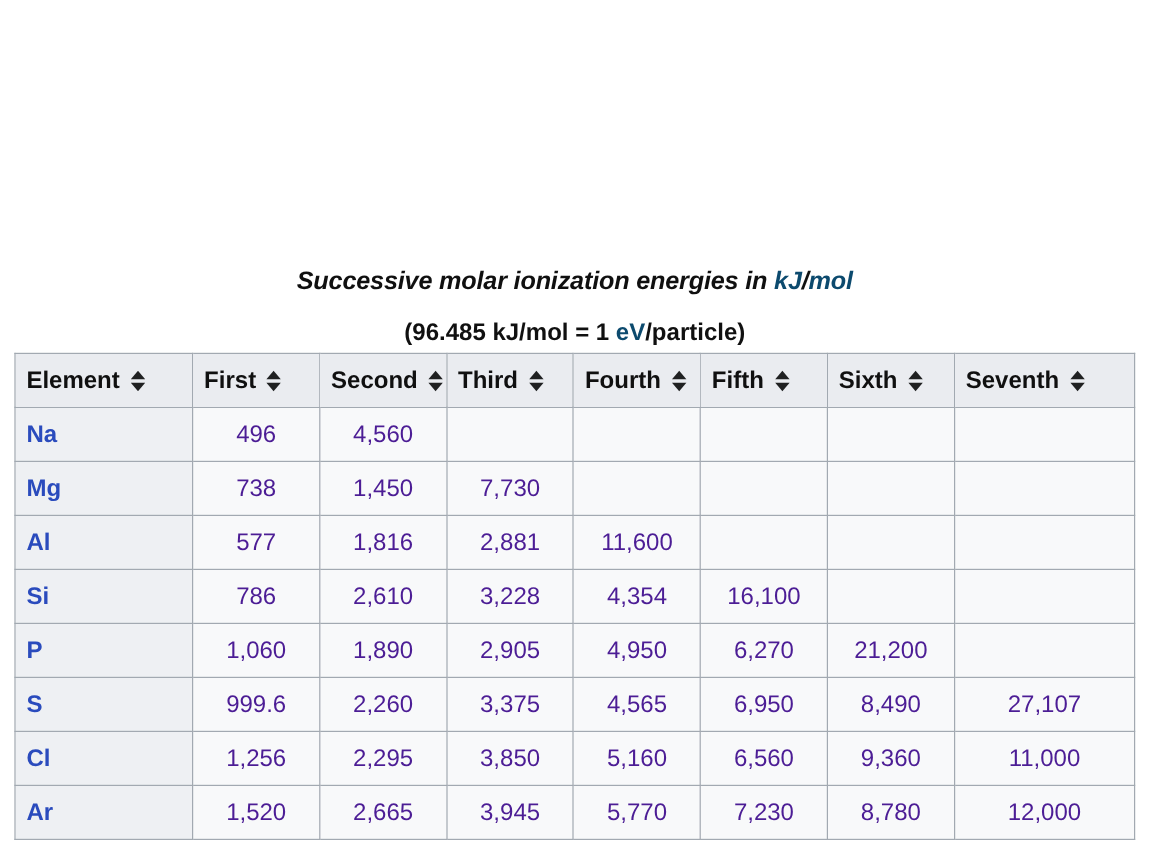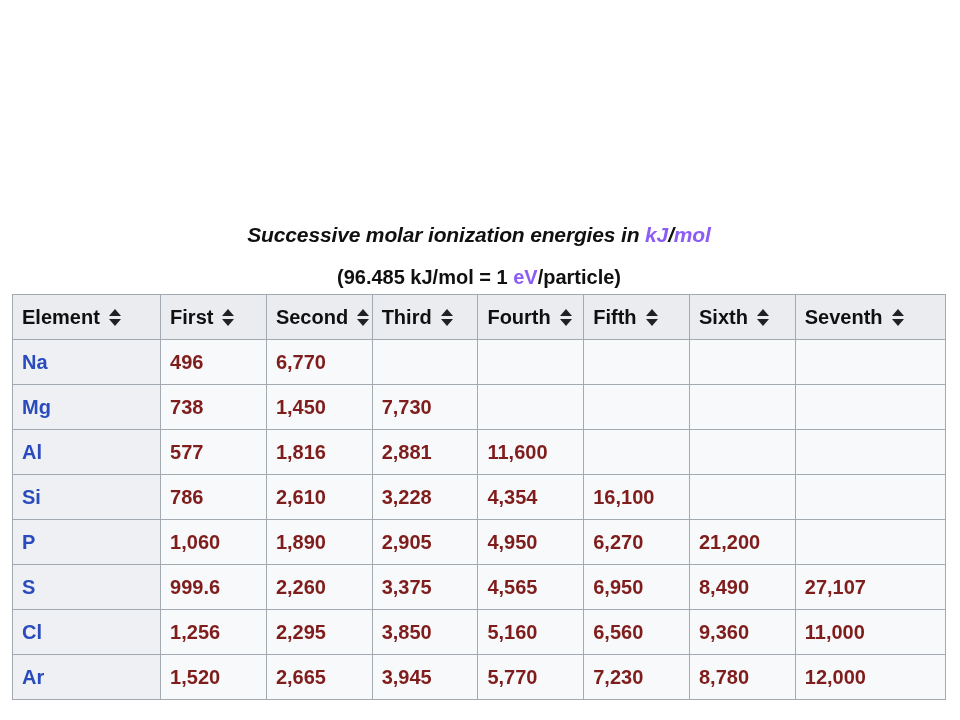--- a/index.html
+++ b/index.html
@@ -42,21 +42,21 @@
     letter-spacing: -0.15px;
     white-space: nowrap;
   }
   .caption-line2 {
     font-style: normal;
     font-size: 20px;
     margin-top: 18px;
     white-space: nowrap;
   }
   .lnk {
-    color: #8b5cf6;
+    color: #0c4a6e;
     font-style: inherit;
   }
   .sep {
     color: #101010;
   }
 
   
   table.wikitable {
     position: absolute;
     left: 12px;
@@ -120,23 +120,23 @@
   }
 
   td.elem {
     background: #eef0f3;
     text-align: left;
     color: #2a4bbd;
     font-weight: bold;
   }
   td.num {
     background: #f8f9fa;
-    text-align: left;
-    color: #7f1d1d;
-    font-weight: bold;
+    text-align: center;
+    color: #4c1d95;
+    font-weight: normal;
   }
   td.num.empty {
     background: #f8f9fa;
   }
 
   
   col.c-element { width: 140px; }
   col.c-data    { width: 100px; }
   col.c-wide    { width: 142px; }
 </style>
@@ -210,21 +210,21 @@
             <span>Seventh</span>
             <span class="sort-icon"></span>
           </span>
         </th>
       </tr>
     </thead>
     <tbody id="table-body">
         <tr>
           <td class="elem">Na</td>
           <td class="num">496</td>
-          <td class="num">6,770</td>
+          <td class="num">4,560</td>
           <td class="num empty"></td>
           <td class="num empty"></td>
           <td class="num empty"></td>
           <td class="num empty"></td>
           <td class="num empty"></td>
         </tr>
         <tr>
           <td class="elem">Mg</td>
           <td class="num">738</td>
           <td class="num">1,450</td>

